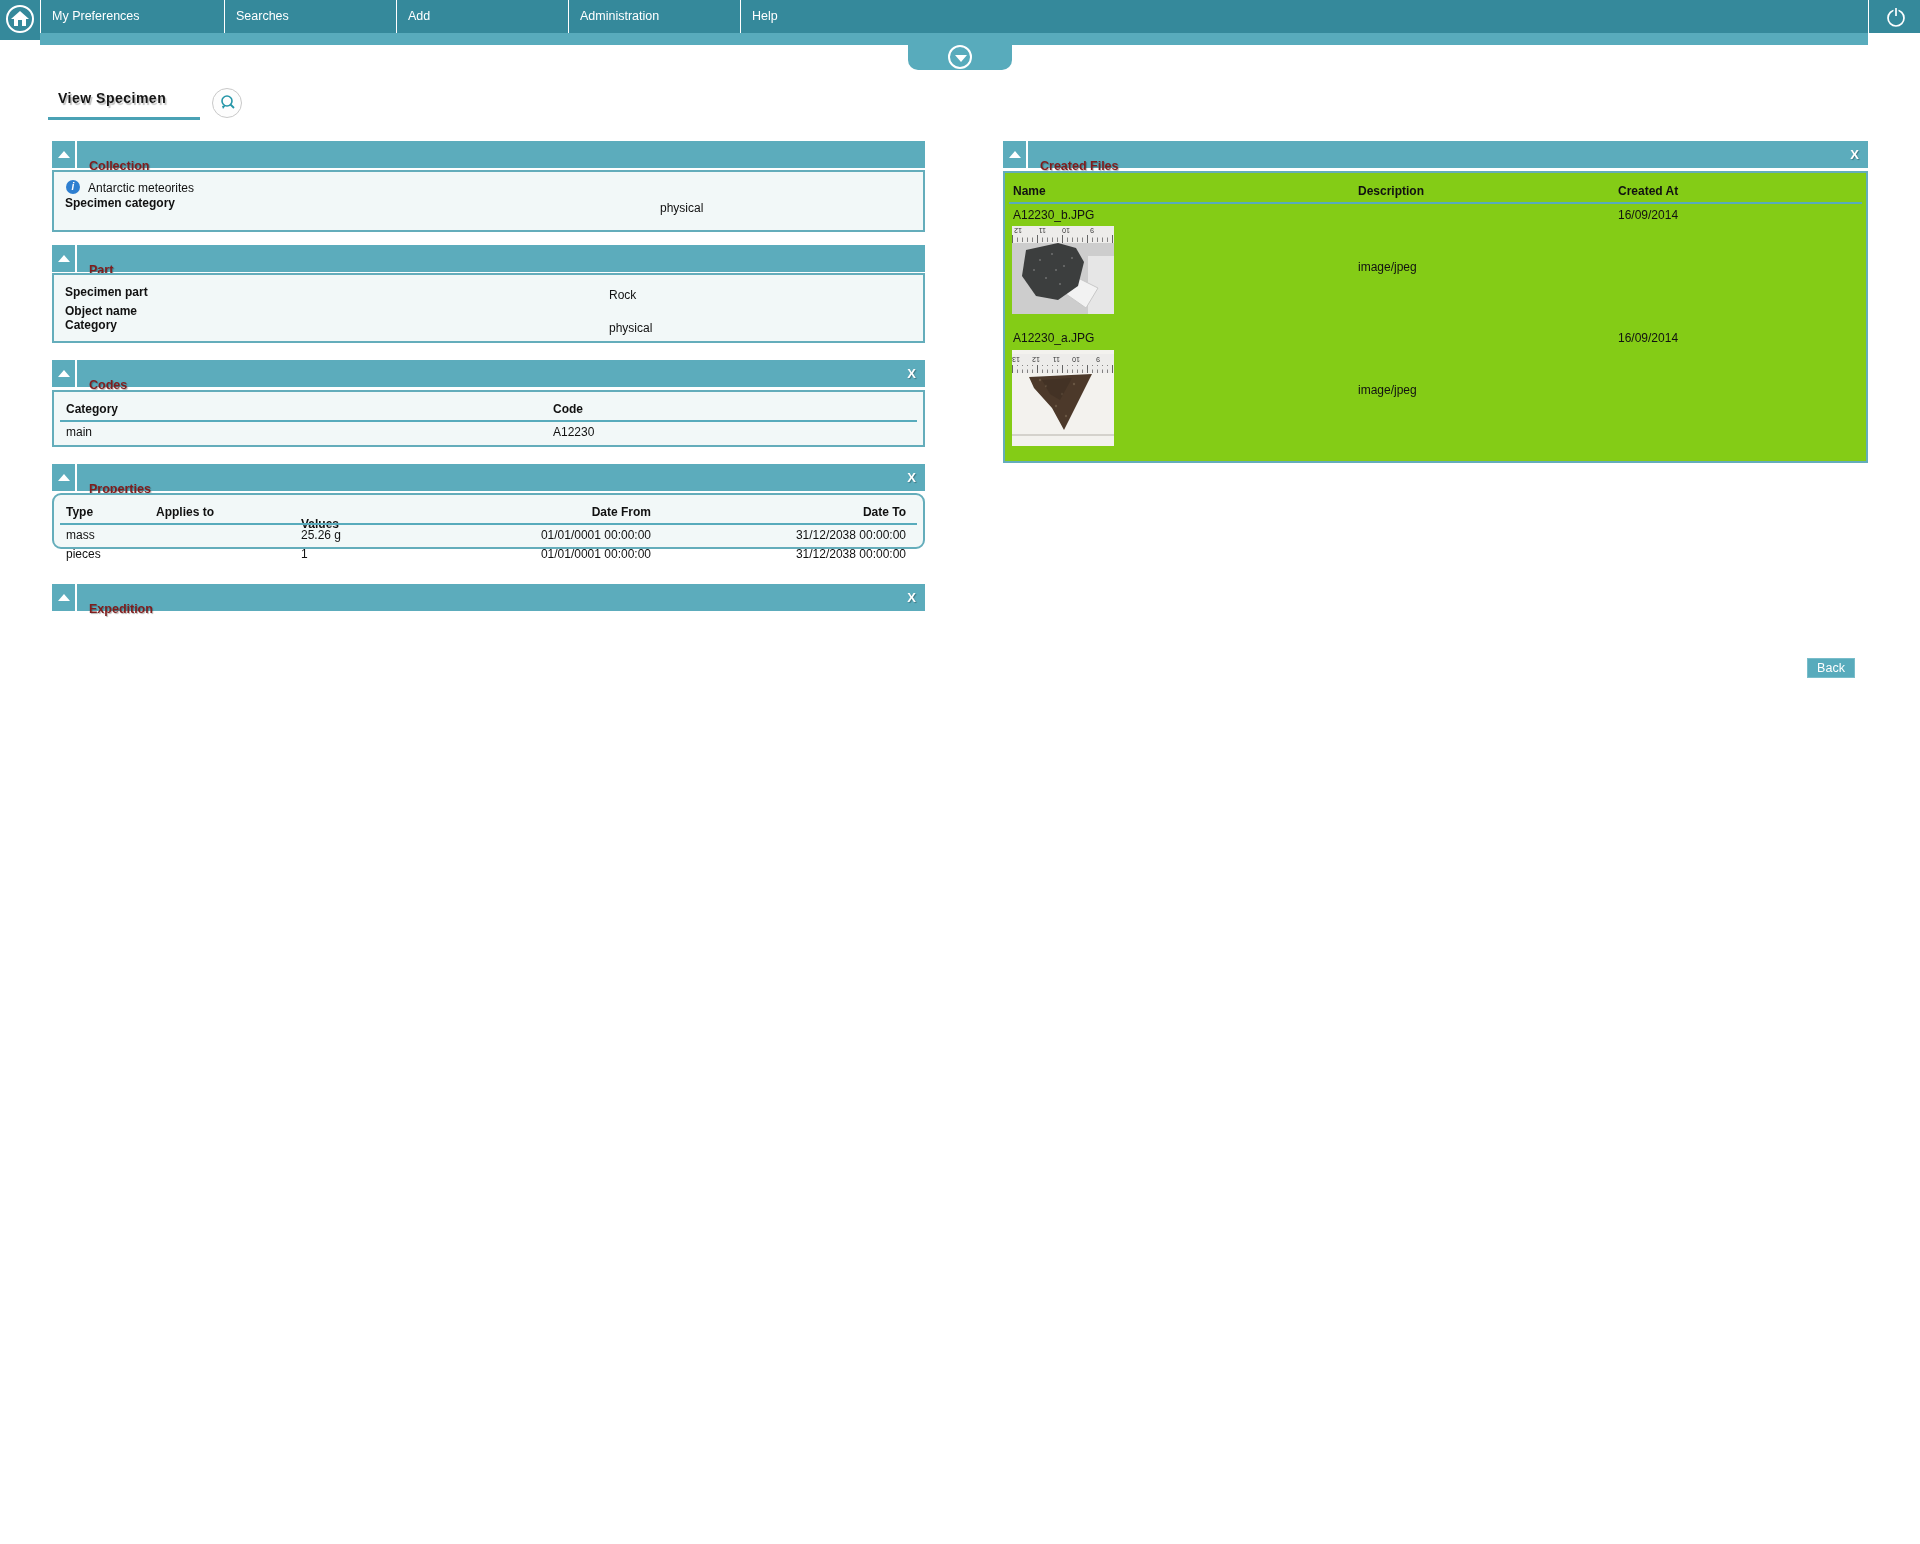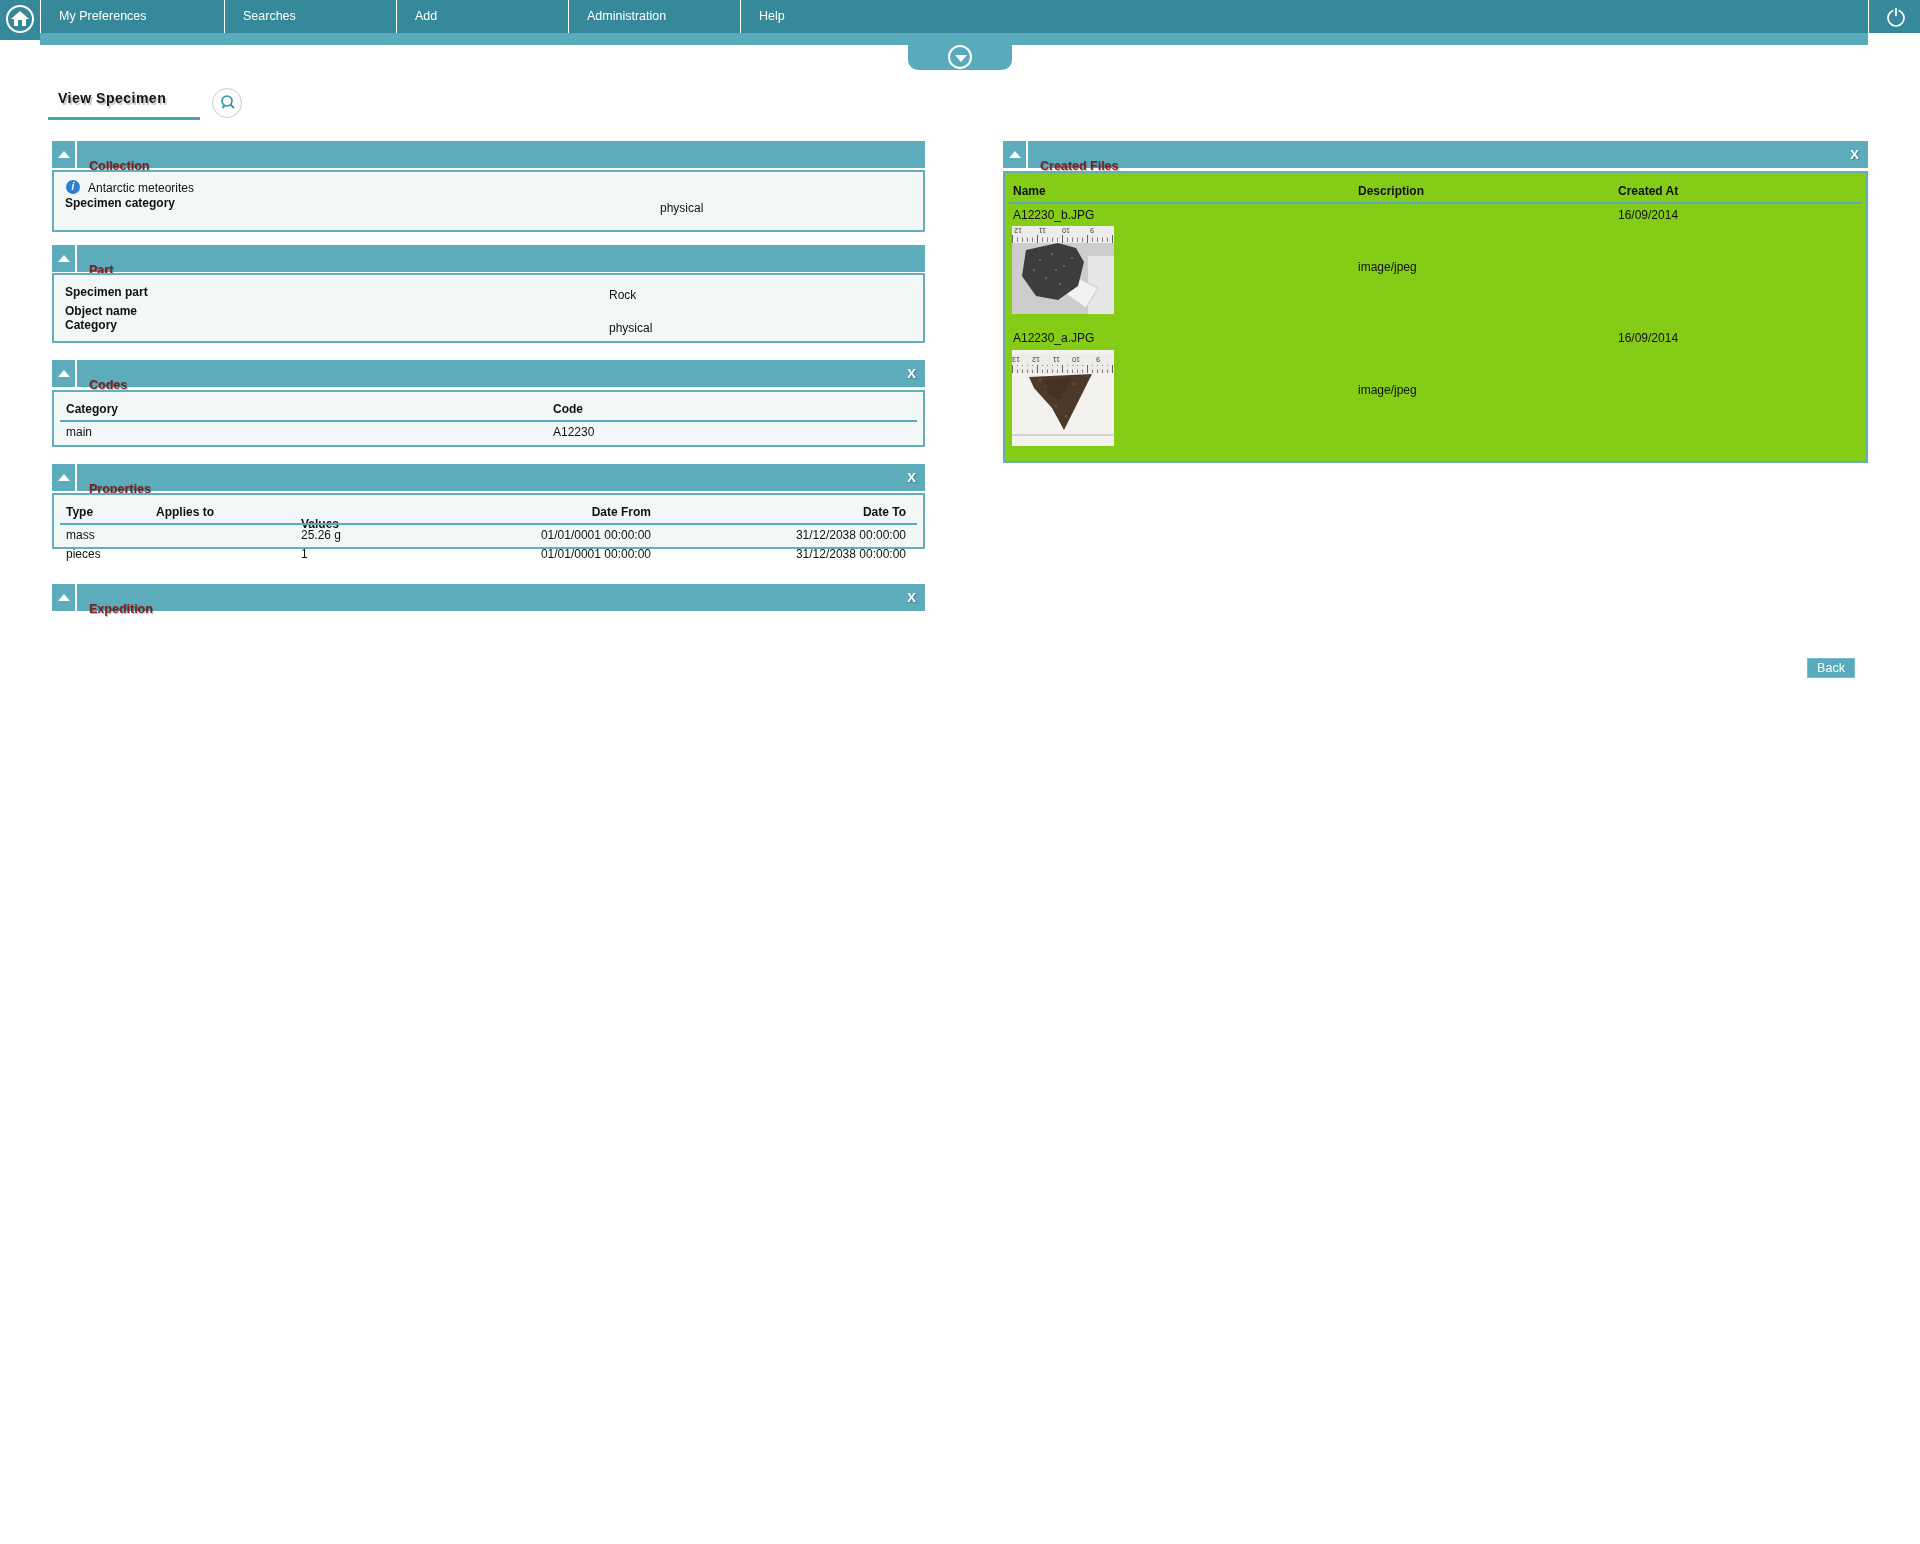--- a/index.html
+++ b/index.html
@@ -4,21 +4,21 @@
 <style>
   html,body{margin:0;padding:0;background:#fff;}
   body{font-family:"Liberation Sans",sans-serif;-webkit-font-smoothing:antialiased;}
   #canvas{position:relative;width:1920px;height:1544px;background:#ffffff;overflow:hidden;}
 
   
   #navbar{position:absolute;left:0;top:0;width:1920px;height:33px;background:#35899b;}
   #home-btn{position:absolute;left:0;top:0;width:40px;height:40px;background:#35899b;cursor:pointer;}
   #home-btn svg{position:absolute;left:5px;top:4px;}
   .nav-item{position:absolute;top:0;height:33px;line-height:33px;color:#ffffff;font-size:12.5px;
-            padding-left:18px;box-sizing:border-box;border-left:1px solid #ffffff;cursor:pointer;}
+            padding-left:11px;box-sizing:border-box;border-left:1px solid #ffffff;cursor:pointer;}
   #nav-0{left:40px;width:184px;}
   #nav-1{left:224px;width:172px;}
   #nav-2{left:396px;width:172px;}
   #nav-3{left:568px;width:172px;}
   #nav-4{left:740px;width:172px;}
   #power-btn{position:absolute;right:0;top:0;width:52px;height:33px;border-left:1px solid #ffffff;
              box-sizing:border-box;cursor:pointer;background:#35899b;}
   #power-btn svg{position:absolute;left:15px;top:4px;}
   #subbar{position:absolute;left:40px;top:33px;width:1828px;height:12px;background:#58abbc;}
 
@@ -52,21 +52,21 @@
   .pbody{position:absolute;left:0;right:0;background:#f2f8f8;border:2px solid #64adbb;box-sizing:border-box;}
 
   
   #p-collection{left:52px;top:141px;width:873px;height:91px;}
   #p-collection .pbody{top:29px;height:62px;}
   #p-part{left:52px;top:245px;width:873px;height:98px;}
   #p-part .pbody{top:28px;height:70px;}
   #p-codes{left:52px;top:360px;width:873px;height:87px;}
   #p-codes .pbody{top:30px;height:57px;}
   #p-properties{left:52px;top:464px;width:873px;height:104px;text-align:right;}
-  #p-properties .pbody{top:29px;height:56px;}
+  #p-properties .pbody{top:29px;height:56px;border-radius:9px;}
   #p-expedition{left:52px;top:584px;width:873px;height:65px;}
   #p-expedition .pbody{top:29px;height:36px;}
 
   
   #p-related{left:1003px;top:141px;width:865px;height:322px;}
   #p-related .pbody{top:30px;height:292px;background:#84cc16;}
 
   .lbl{position:absolute;font-size:12px;font-weight:bold;color:#111;}
   .val{position:absolute;font-size:12px;color:#111;}
   .muted{color:#c2c5c7;}

